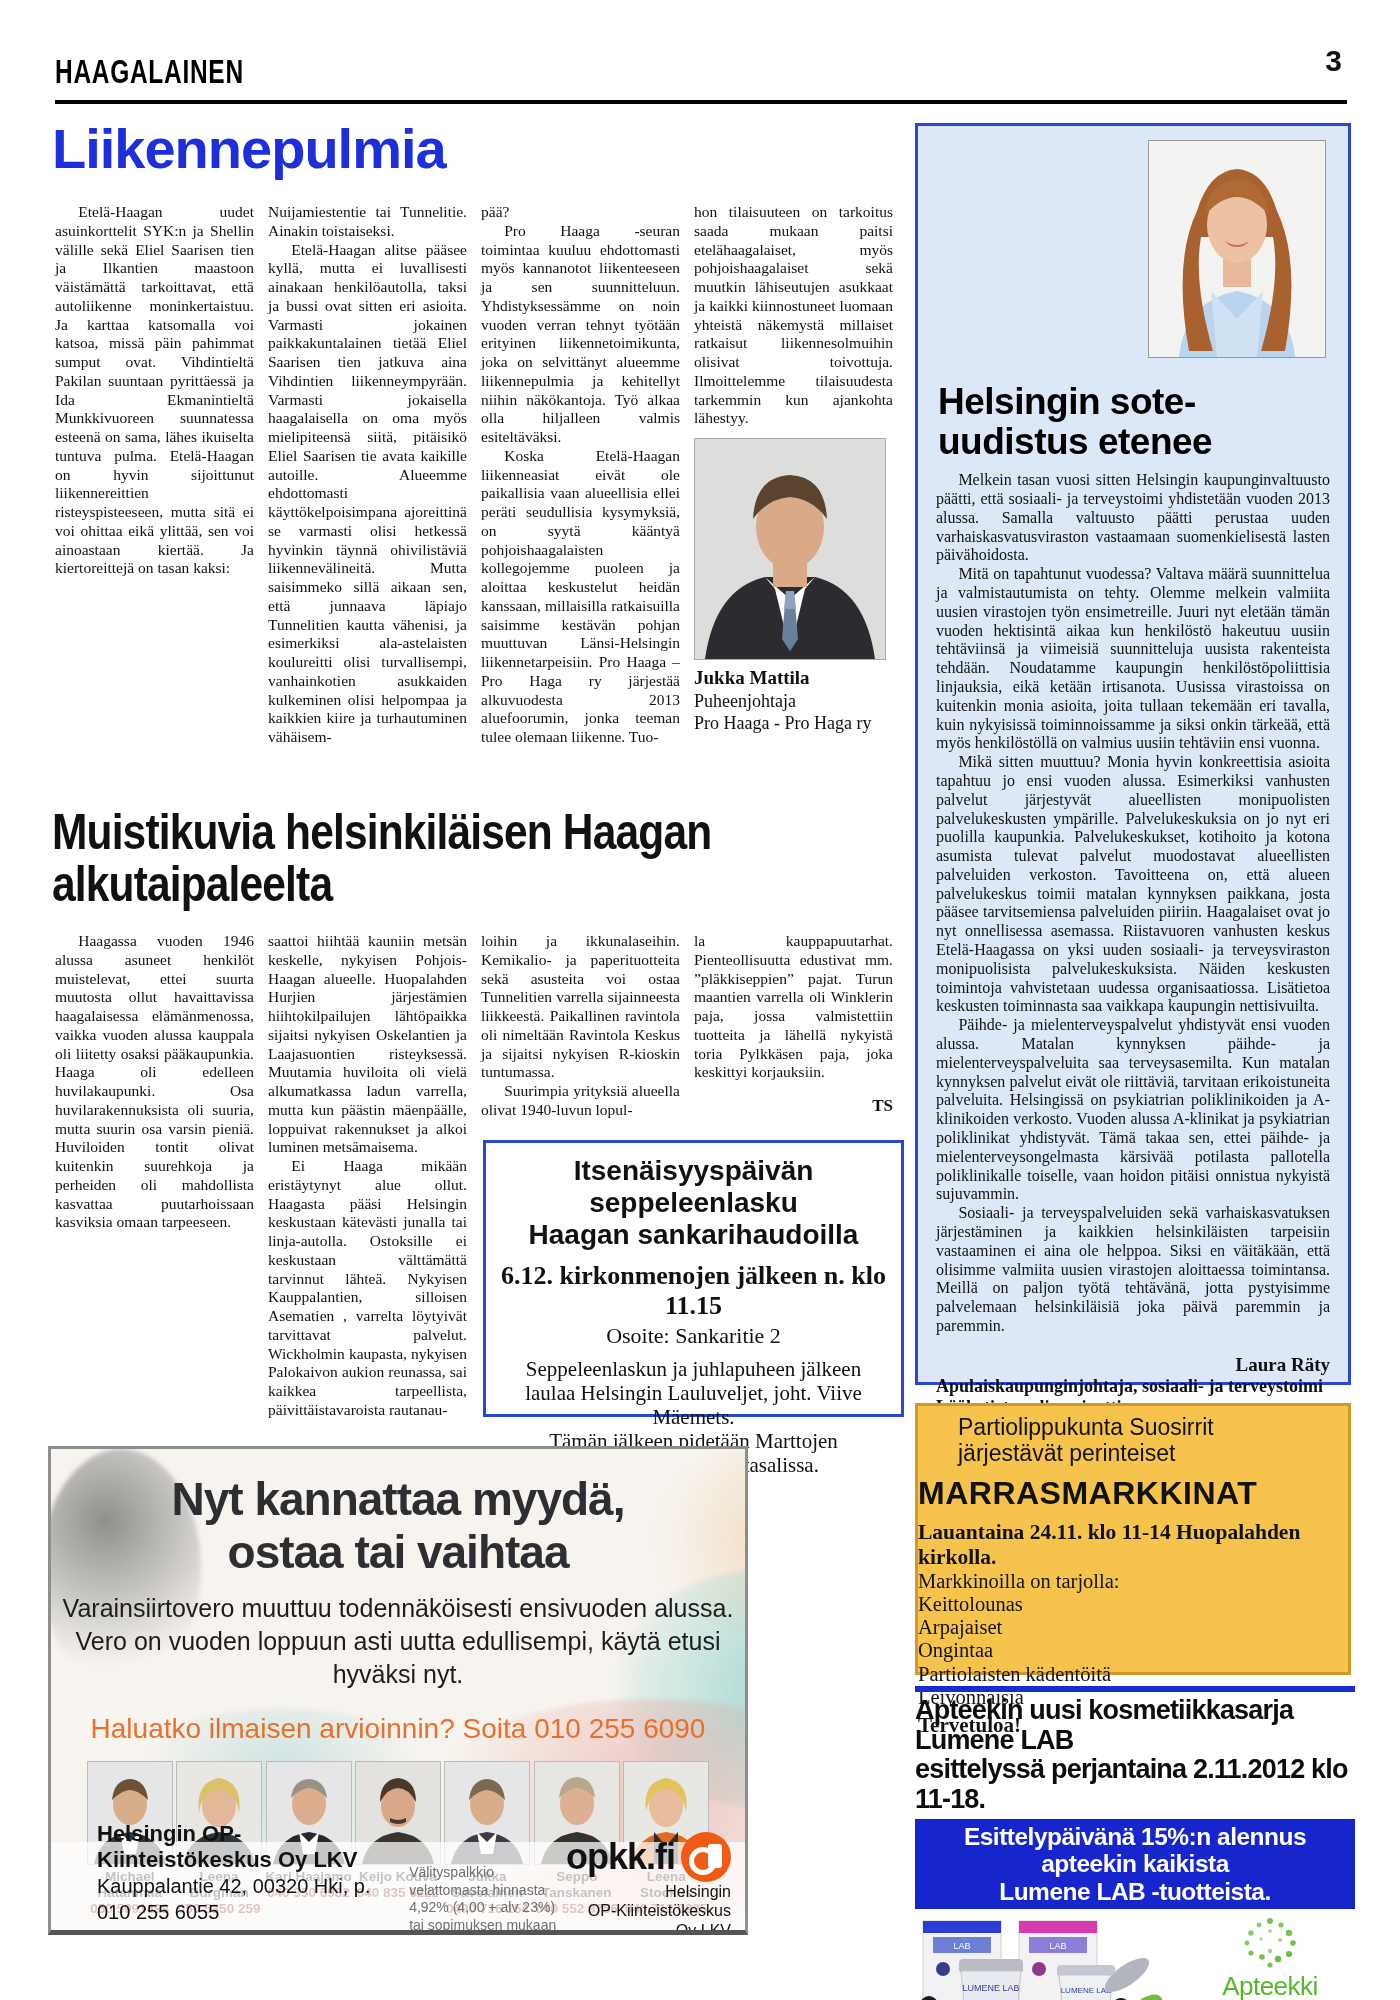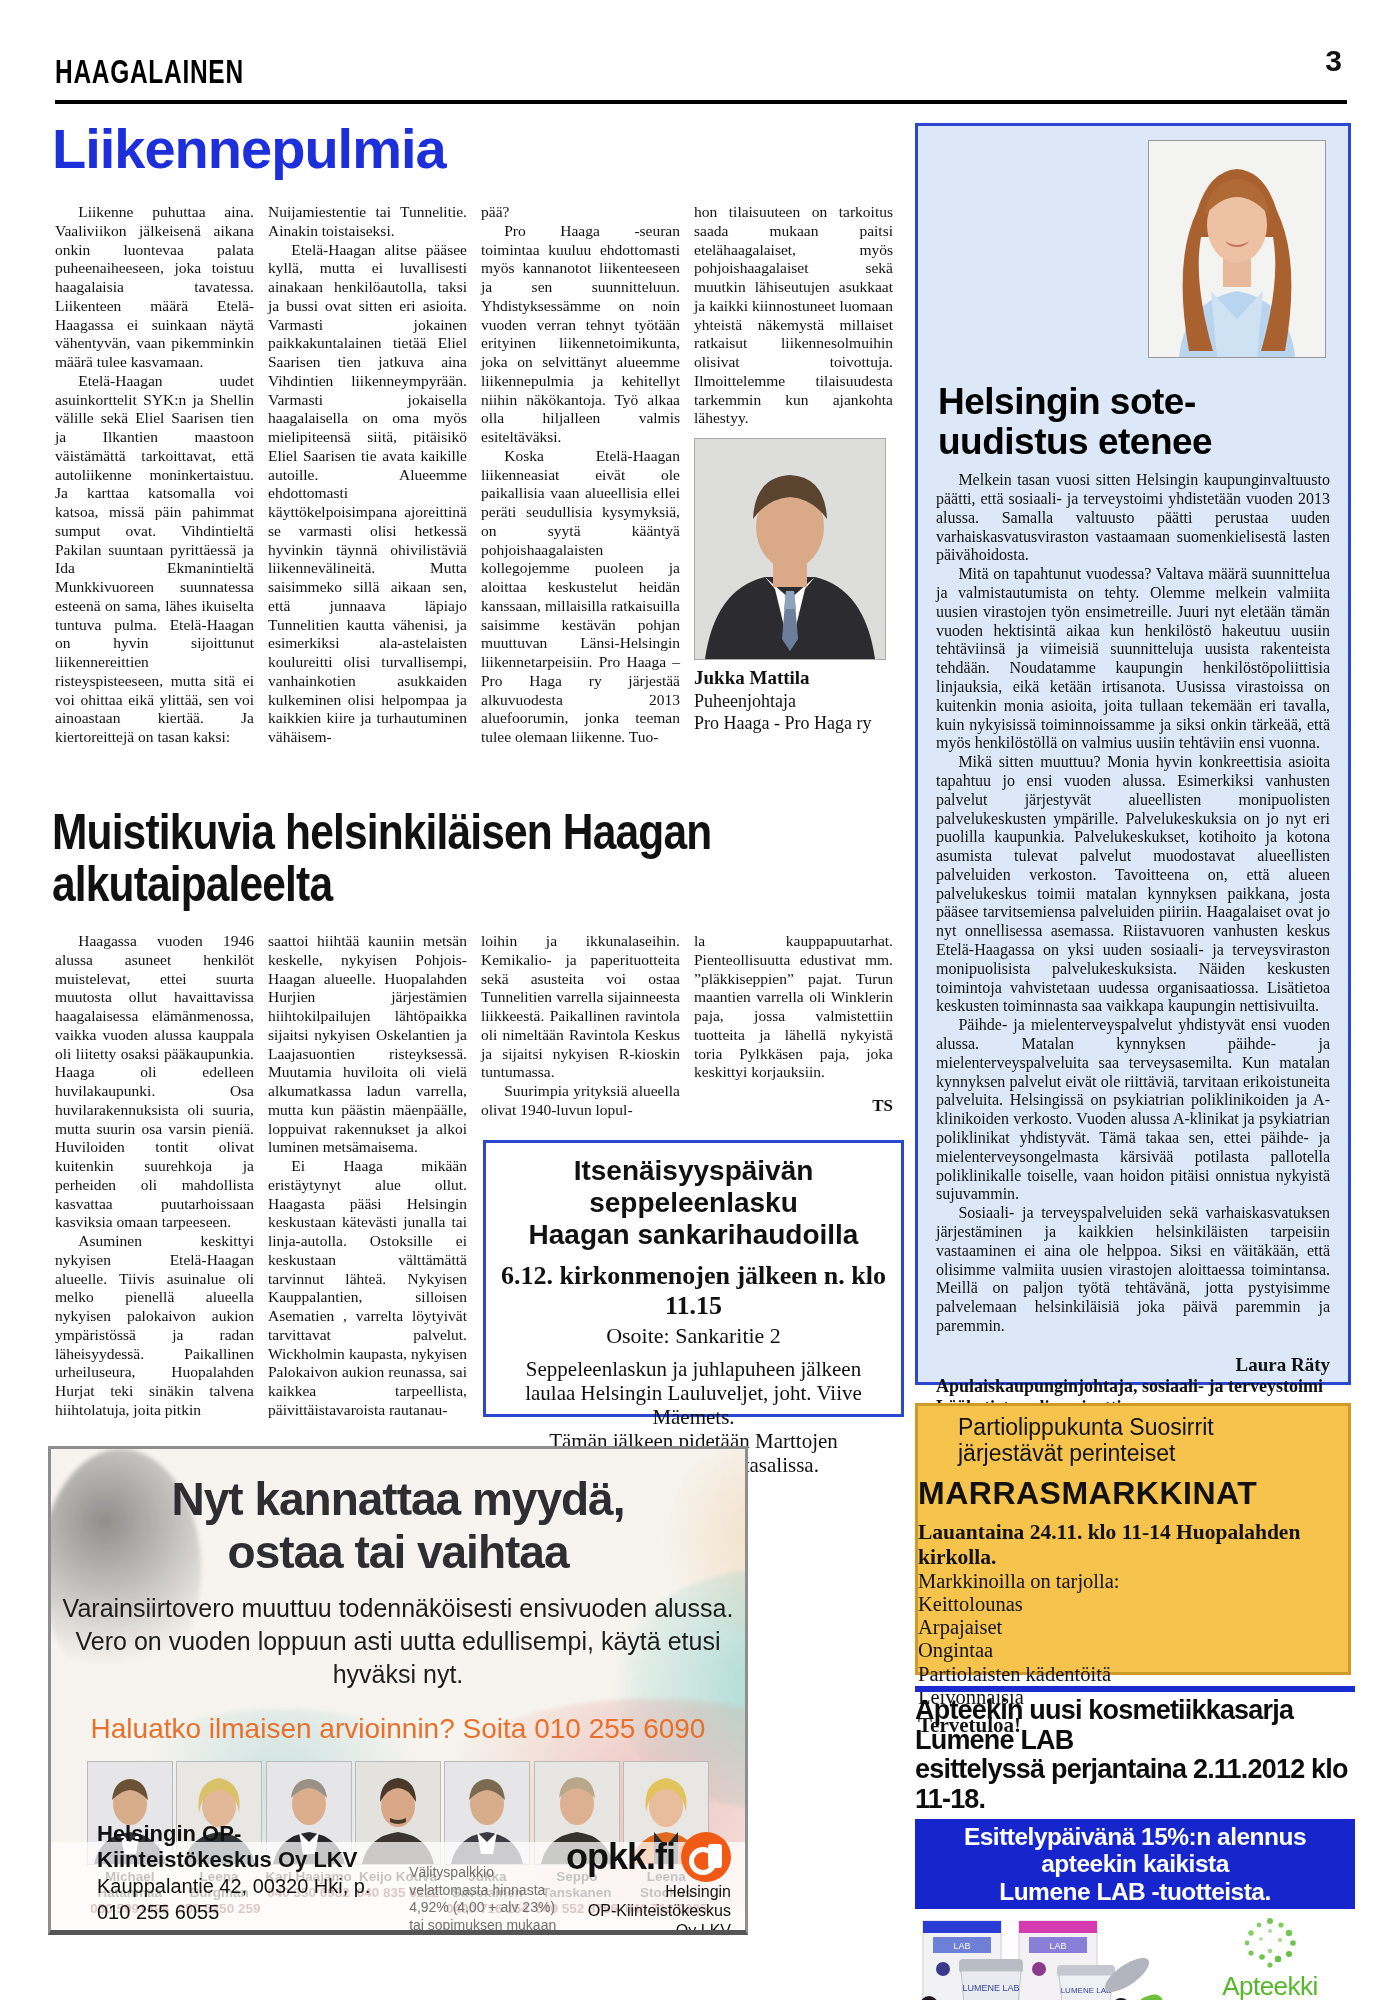--- a/index.html
+++ b/index.html
@@ -111,21 +111,20 @@
 
 <div class="page">
 
   <div class="masthead">HAAGALAINEN</div>
   <div class="pageno sans">3</div>
   <div class="header-rule"></div>
 
   <div class="h1-main">Liikennepulmia</div>
   <div class="art1">
     <div class="col">
-      <p class="ind">Liikenne puhuttaa aina. Vaaliviikon jälkeisenä aikana onkin luontevaa palata puheenaiheeseen, joka toistuu haagalaisia tavatessa. Liikenteen määrä Etelä-Haagassa ei suinkaan näytä vähentyvän, vaan pikemminkin määrä tulee kasvamaan.</p>
       <p class="ind">Etelä-Haagan uudet asuinkorttelit SYK:n ja Shellin välille sekä Eliel Saarisen tien ja Ilkantien maastoon väistämättä tarkoittavat, että autoliikenne moninkertaistuu. Ja karttaa katsomalla voi katsoa, missä päin pahimmat sumput ovat. Vihdintieltä Pakilan suuntaan pyrittäessä ja Ida Ekmanintieltä Munkkivuoreen suunnatessa esteenä on sama, lähes ikuiselta tuntuva pulma. Etelä-Haagan on hyvin sijoittunut liikennereittien risteyspisteeseen, mutta sitä ei voi ohittaa eikä ylittää, sen voi ainoastaan kiertää. Ja kiertoreittejä on tasan kaksi:</p>
     </div>
     <div class="col">
       <p>Nuijamiestentie tai Tunnelitie. Ainakin toistaiseksi.</p>
       <p class="ind">Etelä-Haagan alitse pääsee kyllä, mutta ei luvallisesti ainakaan henkilöautolla, taksi ja bussi ovat sitten eri asioita. Varmasti jokainen paikkakuntalainen tietää Eliel Saarisen tien jatkuva aina Vihdintien liikenneympyrään. Varmasti jokaisella haagalaisella on oma myös mielipiteensä siitä, pitäisikö Eliel Saarisen tie avata kaikille autoille. Alueemme ehdottomasti käyttökelpoisimpana ajoreittinä se varmasti olisi hetkessä hyvinkin täynnä ohivilistäviä liikennevälineitä. Mutta saisimmeko sillä aikaan sen, että junnaava läpiajo Tunnelitien kautta vähenisi, ja esimerkiksi ala-astelaisten koulureitti olisi turvallisempi, vanhainkotien asukkaiden kulkeminen olisi helpompaa ja kaikkien kiire ja turhautuminen vähäisem-</p>
     </div>
     <div class="col">
       <p>pää?</p>
       <p class="ind">Pro Haaga -seuran toimintaa kuuluu ehdottomasti myös kannanotot liikenteeseen ja sen suunnitteluun. Yhdistyksessämme on noin vuoden verran tehnyt työtään erityinen liikennetoimikunta, joka on selvittänyt alueemme liikennepulmia ja kehitellyt niihin näkökantoja. Työ alkaa olla hiljalleen valmis esiteltäväksi.</p>
       <p class="ind">Koska Etelä-Haagan liikenneasiat eivät ole paikallisia vaan alueellisia ellei peräti seudullisia kysymyksiä, on syytä kääntyä pohjoishaagalaisten kollegojemme puoleen ja aloittaa keskustelut heidän kanssaan, millaisilla ratkaisuilla saisimme kestävän pohjan muuttuvan Länsi-Helsingin liikennetarpeisiin. Pro Haaga – Pro Haga ry järjestää alkuvuodesta 2013 aluefoorumin, jonka teeman tulee olemaan liikenne. Tuo-</p>
@@ -173,21 +172,20 @@
     </div>
     <div class="sig-name">Laura Räty</div>
     <div class="sig-line">Apulaiskaupunginjohtaja, sosiaali- ja terveystoimi</div>
     <div class="sig-line">Lääketieteen lisensiaatti</div>
   </div>
 
   <div class="h2-main">Muistikuvia helsinkiläisen Haagan alkutaipaleelta</div>
   <div class="art2">
     <div class="col">
       <p class="ind">Haagassa vuoden 1946 alussa asuneet henkilöt muistelevat, ettei suurta muutosta ollut havaittavissa haagalaisessa elämänmenossa, vaikka vuoden alussa kauppala oli liitetty osaksi pääkaupunkia. Haaga oli edelleen huvilakaupunki. Osa huvilarakennuksista oli suuria, mutta suurin osa varsin pieniä. Huviloiden tontit olivat kuitenkin suurehkoja ja perheiden oli mahdollista kasvattaa puutarhoissaan kasviksia omaan tarpeeseen.</p>
-      <p class="ind">Asuminen keskittyi nykyisen Etelä-Haagan alueelle. Tiivis asuinalue oli melko pienellä alueella nykyisen palokaivon aukion ympäristössä ja radan läheisyydessä. Paikallinen urheiluseura, Huopalahden Hurjat teki sinäkin talvena hiihtolatuja, joita pitkin</p>
     </div>
     <div class="col">
       <p>saattoi hiihtää kauniin metsän keskelle, nykyisen Pohjois-Haagan alueelle. Huopalahden Hurjien järjestämien hiihtokilpailujen lähtöpaikka sijaitsi nykyisen Oskelantien ja Laajasuontien risteyksessä. Muutamia huviloita oli vielä alkumatkassa ladun varrella, mutta kun päästin mäenpäälle, loppuivat rakennukset ja alkoi luminen metsämaisema.</p>
       <p class="ind">Ei Haaga mikään eristäytynyt alue ollut. Haagasta pääsi Helsingin keskustaan kätevästi junalla tai linja-autolla. Ostoksille ei keskustaan välttämättä tarvinnut lähteä. Nykyisen Kauppalantien, silloisen Asematien , varrelta löytyivät tarvittavat palvelut. Wickholmin kaupasta, nykyisen Palokaivon aukion reunassa, sai kaikkea tarpeellista, päivittäistavaroista rautanau-</p>
     </div>
     <div class="col">
       <p>loihin ja ikkunalaseihin. Kemikalio- ja paperituotteita sekä asusteita voi ostaa Tunnelitien varrella sijainneesta liikkeestä. Paikallinen ravintola oli nimeltään Ravintola Keskus ja sijaitsi nykyisen R-kioskin tuntumassa.</p>
       <p class="ind">Suurimpia yrityksiä alueella olivat 1940-luvun lopul-</p>
     </div>
     <div class="col">

